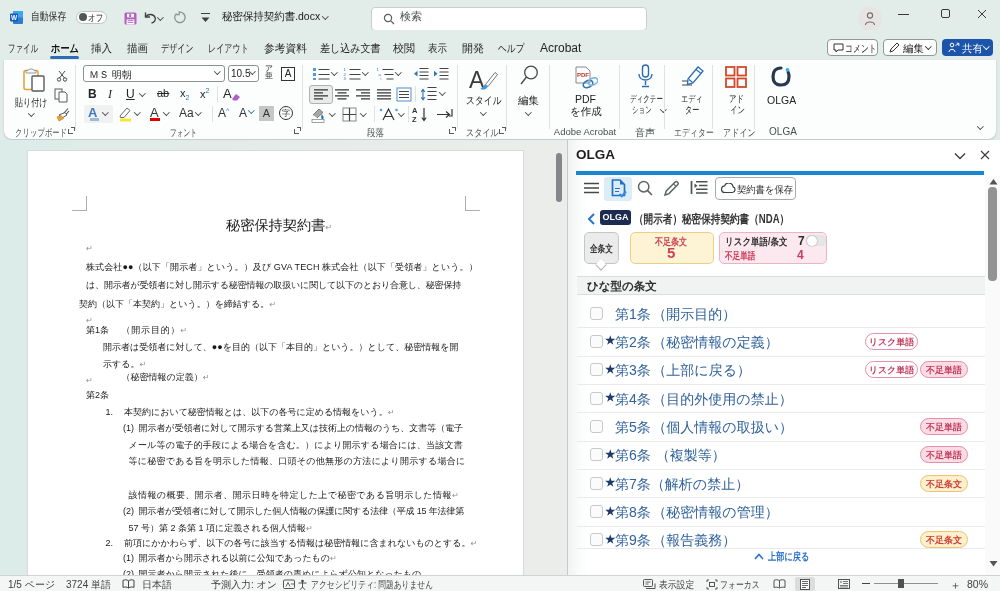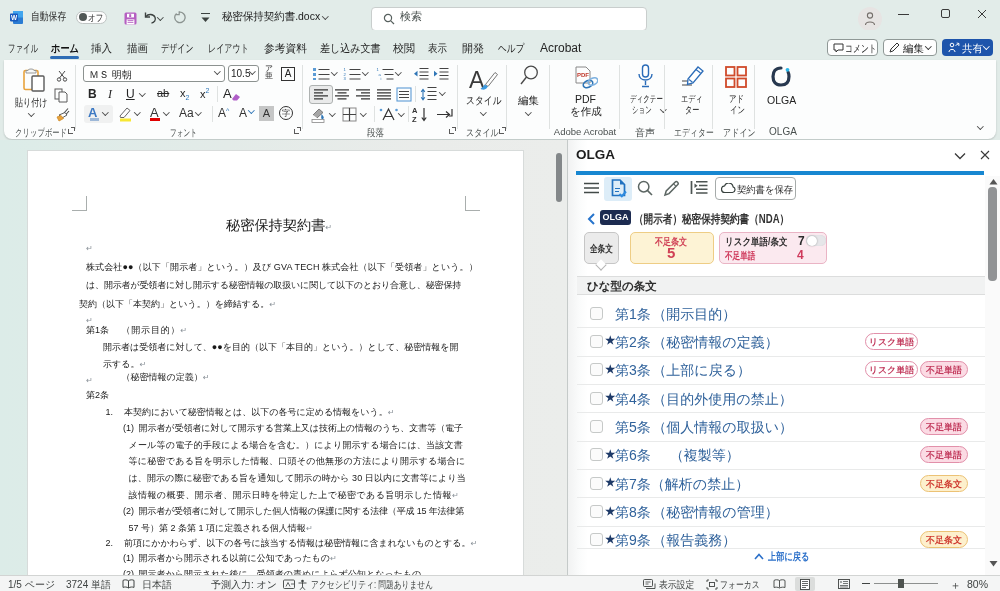--- a/index.html
+++ b/index.html
@@ -391,21 +391,20 @@
   <div class="dl" style="left:103px;top:219px">示する。<span class="pil">↵</span></div>
   <div class="dl" style="left:86px;top:235px"><span class="pil">↵</span></div>
   <div class="dl" style="left:86px;top:250px">第2条</div>
   <div class="dl" style="left:121.5px;top:232px">（秘密情報の定義）<span class="pil">↵</span></div>
   <div class="dl" style="left:105.5px;top:266.5px">1.</div>
   <div class="dl" style="left:124px;top:266.5px">本契約において秘密情報とは、以下の各号に定める情報をいう。<span class="pil">↵</span></div>
   <div class="dl" style="left:123px;top:283.1px">(1)</div>
   <div class="dl dj" style="left:138.5px;top:283.1px;letter-spacing:-0.05px">開示者が受領者に対して開示する営業上又は技術上の情報のうち、文書等（電子</div>
   <div class="dl dj" style="left:128.5px;top:299.7px;letter-spacing:0.2px">メール等の電子的手段による場合を含む。）により開示する場合には、当該文書</div>
   <div class="dl dj" style="left:128.5px;top:316.3px;letter-spacing:0.27px">等に秘密である旨を明示した情報、口頭その他無形の方法により開示する場合に</div>
-  <div class="dl dj" style="left:128.5px;top:332.9px;letter-spacing:0.1px">は、開示の際に秘密である旨を通知して開示の時から 30 日以内に文書等により当</div>
   <div class="dl" style="left:128.5px;top:349.5px;letter-spacing:0.45px">該情報の概要、開示者、開示日時を特定した上で秘密である旨明示した情報<span class="pil">↵</span></div>
   <div class="dl" style="left:123px;top:366.1px">(2)</div>
   <div class="dl dj" style="left:138.5px;top:366.1px;letter-spacing:-0.17px">開示者が受領者に対して開示した個人情報の保護に関する法律（平成 15 年法律第</div>
   <div class="dl" style="left:128.5px;top:382.7px">57 号）第 2 条第 1 項に定義される個人情報<span class="pil">↵</span></div>
   <div class="dl" style="left:105.5px;top:398.3px">2.</div>
   <div class="dl" style="left:124px;top:398.3px">前項にかかわらず、以下の各号に該当する情報は秘密情報に含まれないものとする。<span class="pil">↵</span></div>
   <div class="dl" style="left:123px;top:412.5px">(1)</div>
   <div class="dl" style="left:138.5px;top:412.5px">開示者から開示される以前に公知であったもの<span class="pil">↵</span></div>
   <div class="dl" style="left:123px;top:428.8px">(2)</div>
   <div class="dl" style="left:138.5px;top:428.8px">開示者から開示された後に、受領者の責めによらず公知となったもの</div>
@@ -502,21 +501,21 @@
   <span class="abs badge bg1" style="left:297px;top:221.2px;width:53px">リスク単語</span>
   <span class="abs badge bg2" style="left:352px;top:221.2px;width:48px">不足単語</span>
   <span class="abs cb" style="top:251.6px"></span>
   <span class="abs star" style="top:250.1px">★</span>
   <span class="abs rowt" style="top:250.6px">第4条<span style="margin-left:1.5px">（目的外使用の禁止）</span></span>
   <span class="abs cb" style="top:279.9px"></span>
   <span class="abs rowt" style="top:278.9px">第5条<span style="margin-left:1.5px">（個人情報の取扱い）</span></span>
   <span class="abs badge bg2" style="left:352px;top:277.9px;width:48px">不足単語</span>
   <span class="abs cb" style="top:308.3px"></span>
   <span class="abs star" style="top:306.8px">★</span>
-  <span class="abs rowt" style="top:307.3px">第6条<span style="margin-left:19px">（複製等）</span></span>
+  <span class="abs rowt" style="top:307.3px">第6条<span style="margin-left:5px">（複製等）</span></span>
   <span class="abs badge bg2" style="left:352px;top:306.3px;width:48px">不足単語</span>
   <span class="abs cb" style="top:336.6px"></span>
   <span class="abs star" style="top:335.1px">★</span>
   <span class="abs rowt" style="top:335.6px">第7条<span style="margin-left:0">（解析の禁止）</span></span>
   <span class="abs badge bg3" style="left:352px;top:334.6px;width:48px">不足条文</span>
   <span class="abs cb" style="top:365.0px"></span>
   <span class="abs star" style="top:363.5px">★</span>
   <span class="abs rowt" style="top:364.0px">第8条<span style="margin-left:1.5px">（秘密情報の管理）</span></span>
   <span class="abs cb" style="top:393.3px"></span>
   <span class="abs star" style="top:391.8px">★</span>

